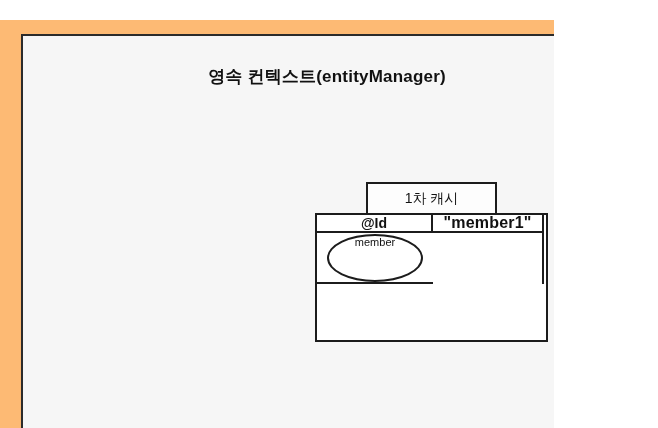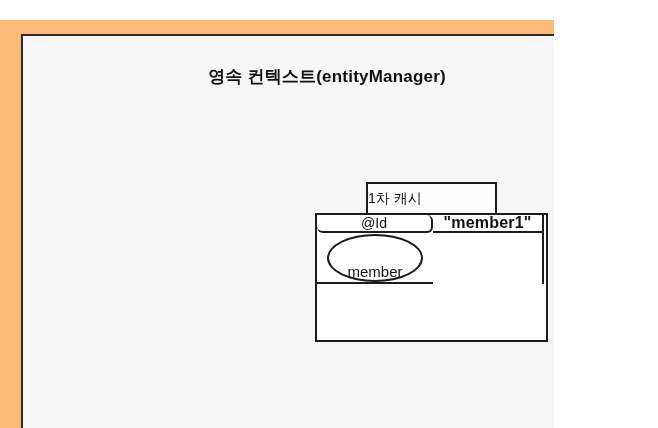--- a/index.html
+++ b/index.html
@@ -45,20 +45,21 @@
     position: absolute;
     left: 366px;
     top: 162px;
     width: 131px;
     height: 33px;
     box-sizing: border-box;
     background: #fdfdfd;
     border: 2px solid #1c1c1c;
     display: flex;
     align-items: center;
+    justify-content: center;
     font-size: 14px;
     font-weight: 500;
     z-index: 2;
   }
   
   .cache-table {
     position: absolute;
     left: 315px;
     top: 193px;
     width: 233px;
@@ -73,38 +74,38 @@
   }
   .cell {
     box-sizing: border-box;
     display: flex;
     align-items: center;
     justify-content: center;
     overflow: hidden;
     background: #ffffff;
   }
   .cell.col-left  { border-right: 2px solid #1c1c1c; }
-  .cell.row-head  { border-bottom: 2px solid #1c1c1c; font-weight: normal; font-size: 14px; border-radius: 6px; }
+  .cell.row-head  { border-bottom: 2px solid #1c1c1c; font-weight: bold; font-size: 14px; }
   .cell.row-mid   { border-bottom: 2px solid #1c1c1c; }
   .id-value {
     font-size: 16px;
     font-weight: bold;
     letter-spacing: 0.2px;
   }
   .entity-oval {
     box-sizing: border-box;
     width: 96px;
     height: 48px;
     border: 2px solid #1c1c1c;
     border-radius: 50%;
     background: #ffffff;
     display: flex;
-    align-items: flex-end;
+    align-items: flex-start;
     justify-content: center;
-    font-size: 15px;
+    font-size: 11px;
   }
 </style>
 </head>
 <body>
 
 <div class="canvas">
 
   <div class="panel">
     <div class="panel-title">영속 컨텍스트(entityManager)</div>
   </div>

